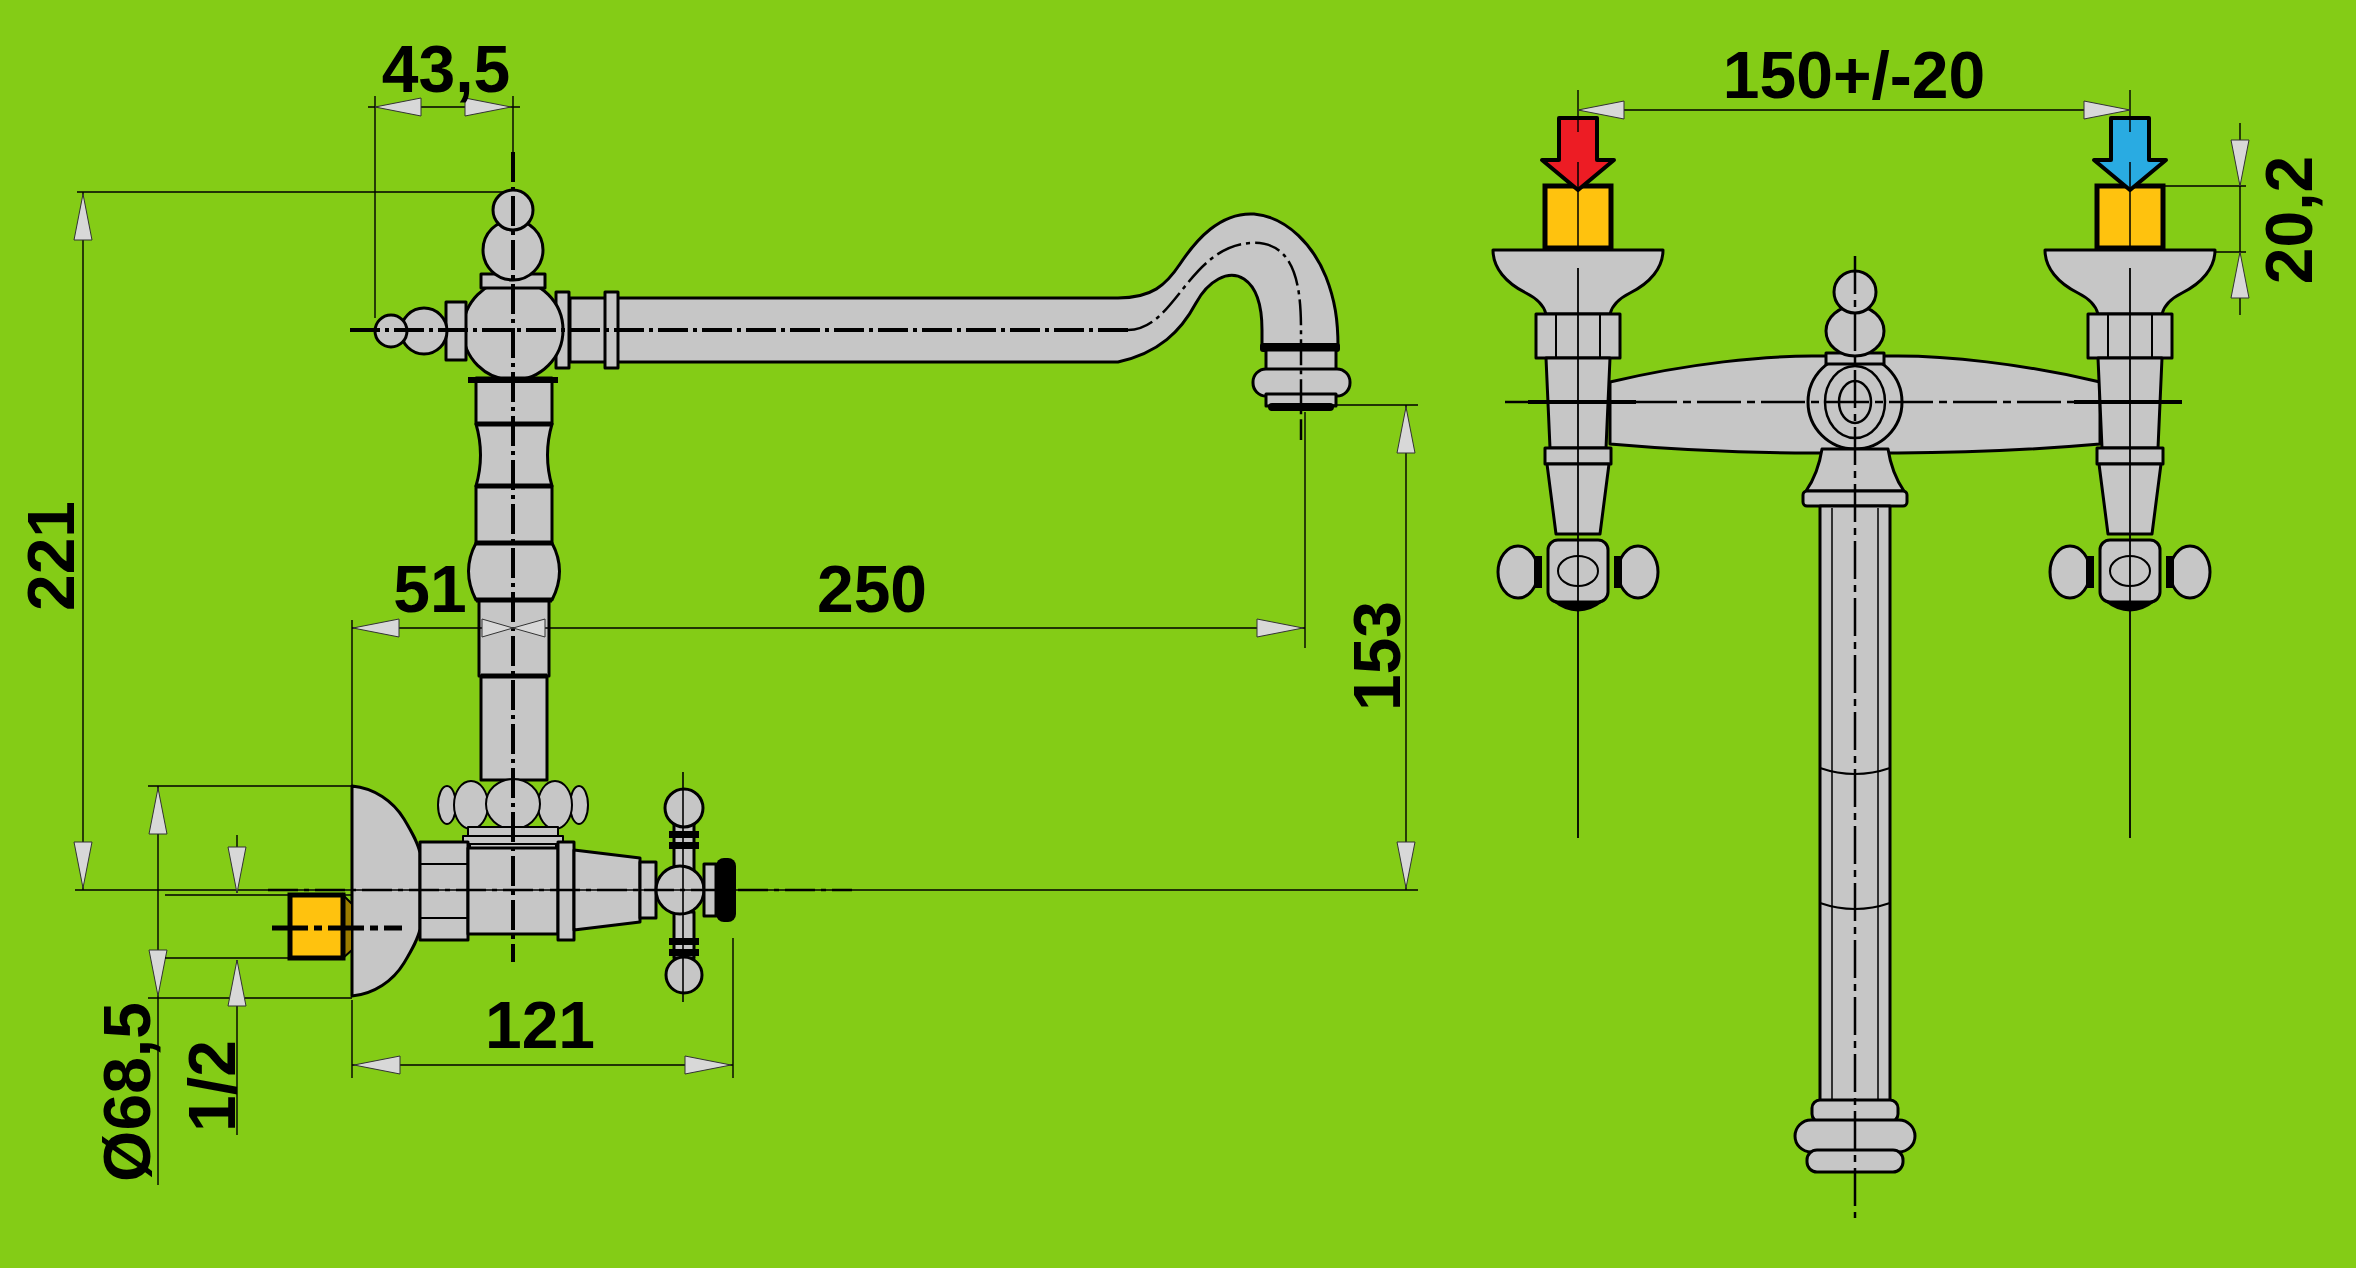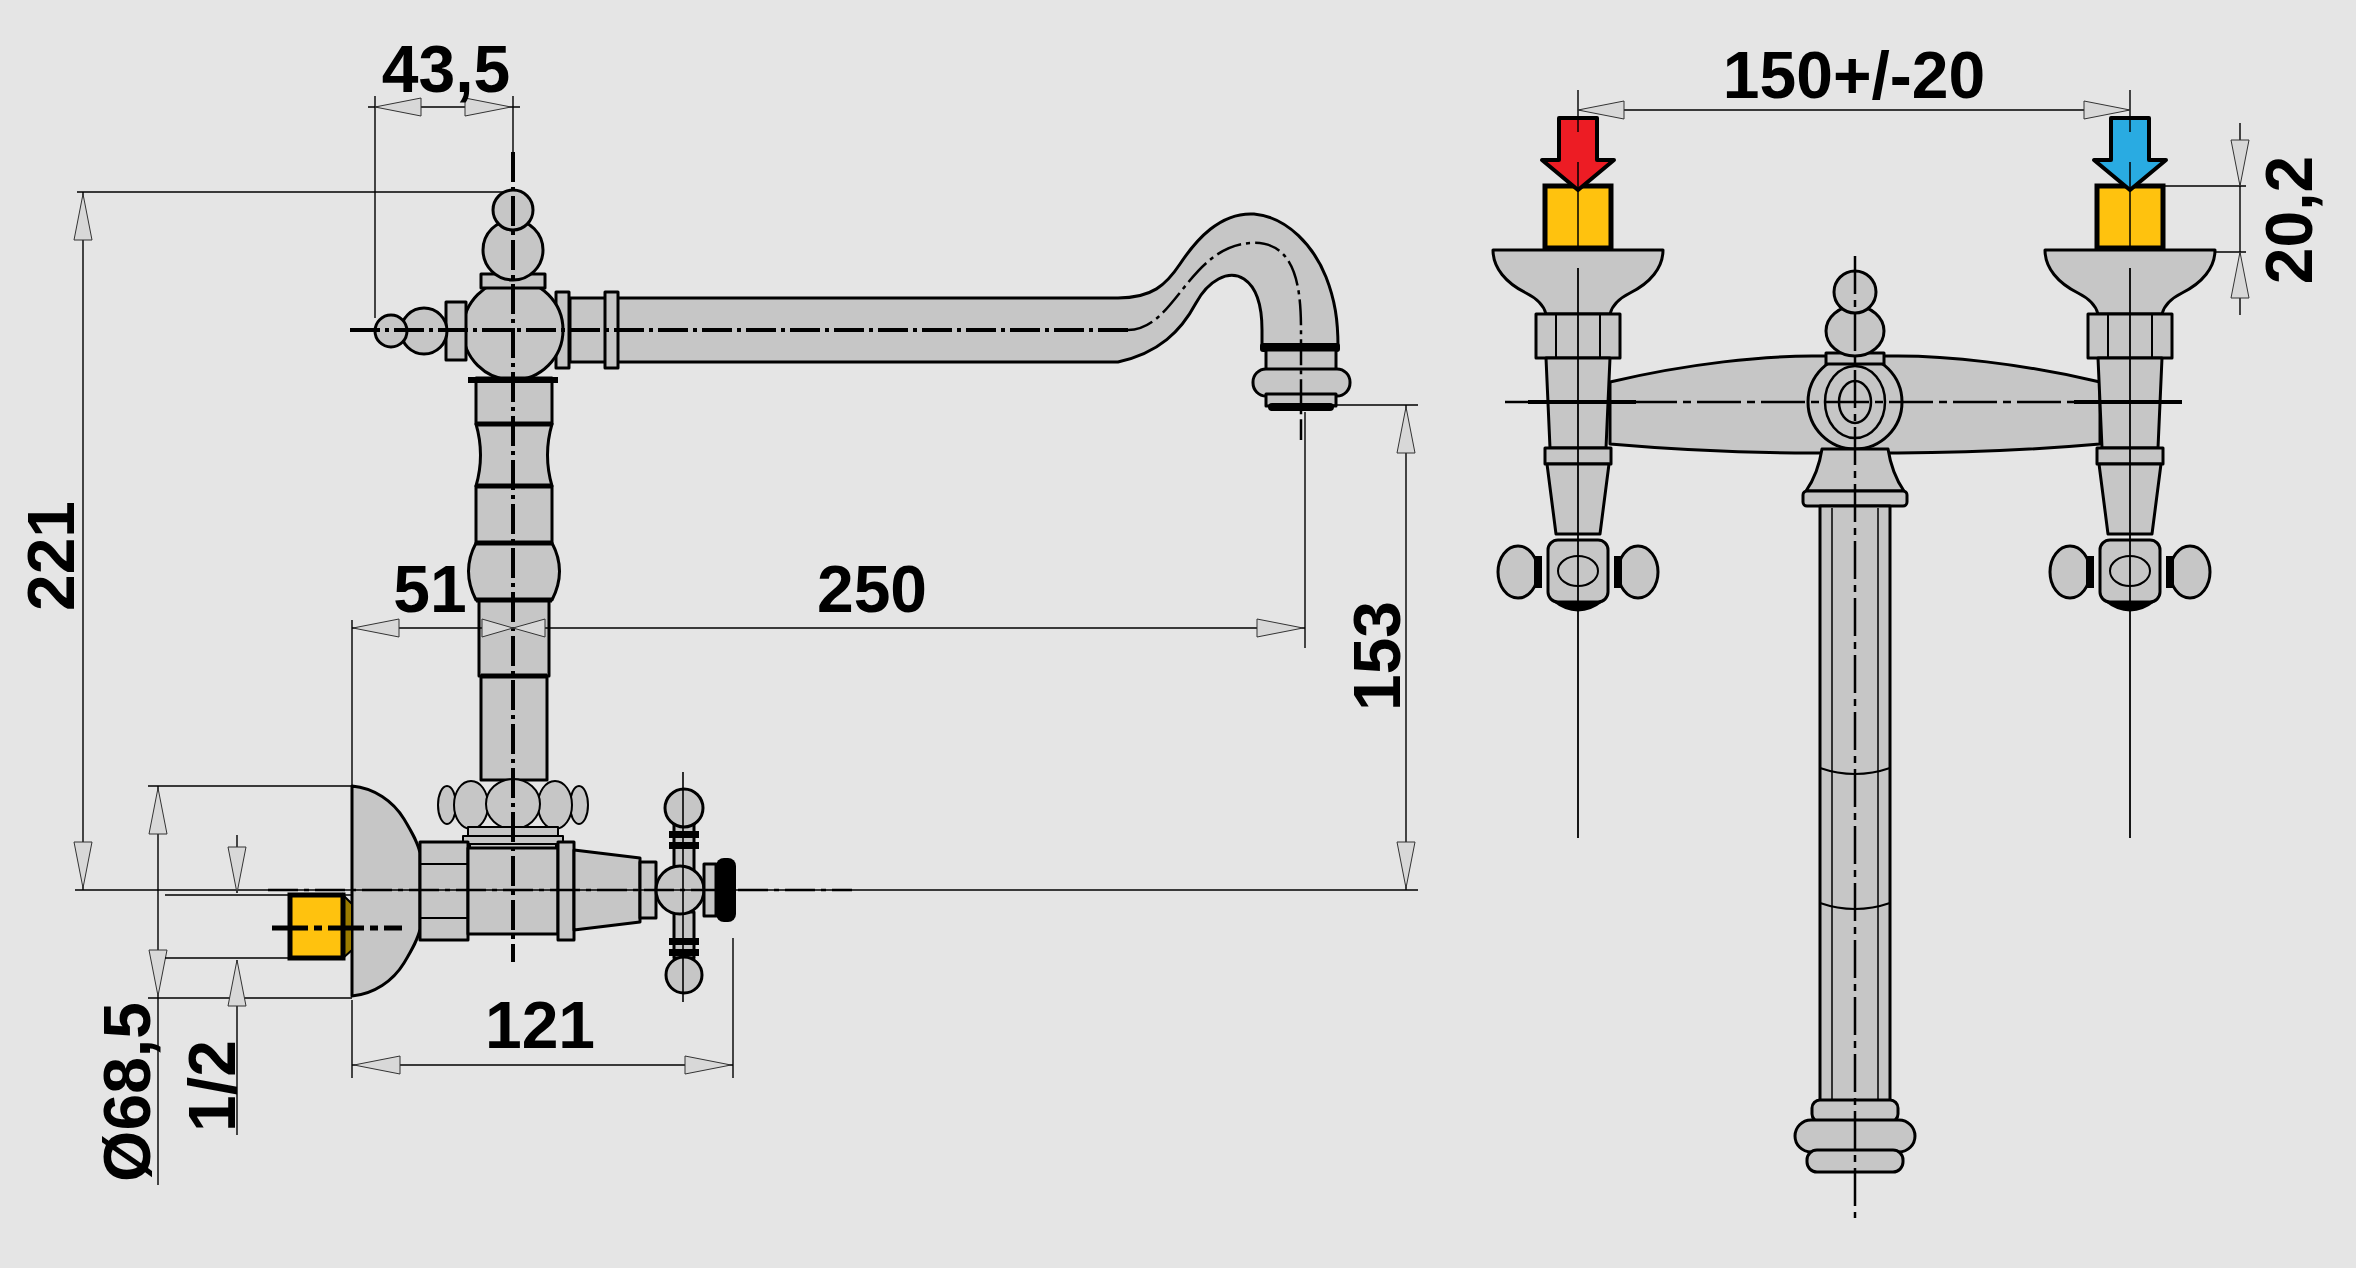--- a/index.html
+++ b/index.html
@@ -1,20 +1,20 @@
 <!DOCTYPE html>
 <html style="--metal: #c6c6c6; --brass: #ffc20e; --brass-dark: #9a7b00; --hot: #ed1c24; --cold: #29abe2; --outline: #000000;"><head>
 <meta charset="utf-8">
 <style>
   :root{
     --metal:#c6c6c6; --brass:#ffc20e; --brass-dark:#9a7b00;
     --hot:#ed1c24; --cold:#29abe2; --outline:#000000;
   }
   html,body{margin:0;padding:0;background:#ffffff;}
-  .canvas{width:2356px;height:1268px;background:#e5e5e5;position:relative;}
+  .canvas{width:2356px;height:1268px;background:#84cc16;position:relative;}
   svg{display:block}
   .metal{fill:var(--metal);stroke:var(--outline);stroke-width:3;stroke-linejoin:round;}
   .m2{stroke-width:2;}
   .blk{fill:var(--outline);stroke:none;}
   .jt{stroke:var(--outline);stroke-width:6;fill:none;stroke-linecap:butt;}
   .jt5{stroke-width:5;}
   .cl{stroke:var(--outline);fill:none;}
   .dim{stroke:var(--outline);stroke-width:1.4;fill:none;}
   .ah{fill:#d8d8d8;stroke:#333333;stroke-width:1;}
   text.dl{font:bold 66px "Liberation Sans", sans-serif;fill:var(--outline);}

